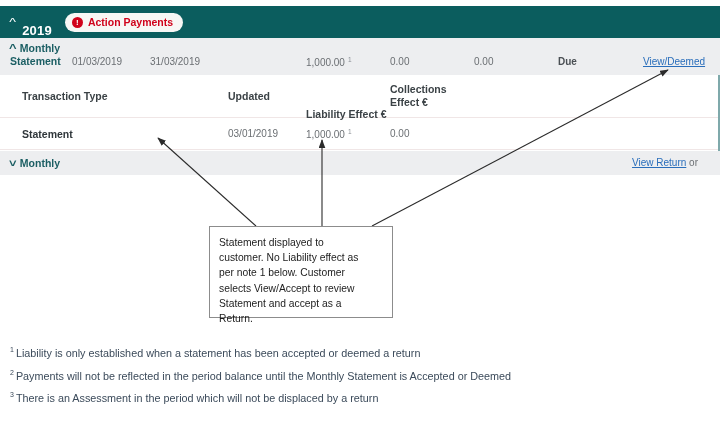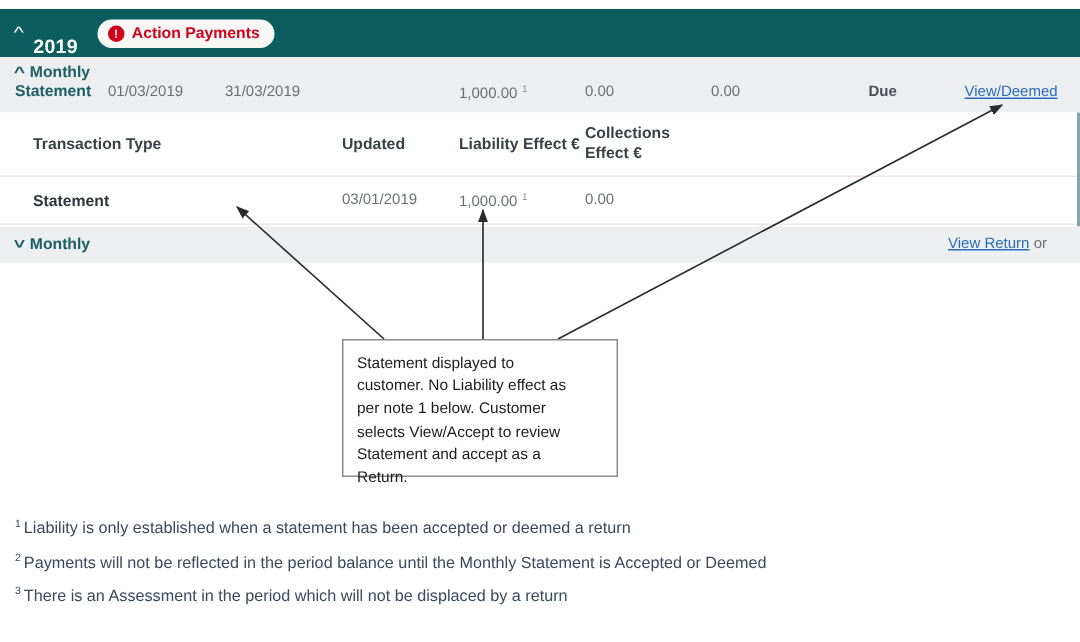--- a/index.html
+++ b/index.html
@@ -188,21 +188,21 @@
 
   
   .overlay {
     position: absolute;
     left: 0; top: 0;
     width: 720px; height: 428px;
     pointer-events: none;
   }
   .callout {
     position: absolute;
-    left: 228px;
+    left: 209px;
     top: 226px;
     width: 184px;
     height: 92px;
     background: #ffffff;
     border: 1px solid #8c8c8c;
     box-sizing: border-box;
     padding: 8px 26px 0 9px;
   }
   .callout p {
     margin: 0;
@@ -247,29 +247,29 @@
 <div class="summary-row">
   <div class="sum-title">
     <span class="chev">^</span><span>Monthly</span><br>
     <span>Statement</span>
   </div>
   <div class="sum-cell" style="left:72px;">01/03/2019</div>
   <div class="sum-cell" style="left:150px;">31/03/2019</div>
   <div class="sum-cell" style="left:306px;"><span>1,000.00</span><span class="sup">1</span></div>
   <div class="sum-cell" style="left:390px;">0.00</div>
   <div class="sum-cell" style="left:474px;">0.00</div>
-  <div class="sum-cell b" style="left:558px;margin-left:21px;">Due</div>
+  <div class="sum-cell b" style="left:558px;">Due</div>
   <a class="sum-cell link" style="left:643px;" href="#">View/Deemed</a>
 </div>
 
 <div class="detail">
   <div class="dt-head">
     <div class="th" style="left:22px;  top:15px;">Transaction Type</div>
     <div class="th" style="left:228px; top:15px;">Updated</div>
-    <div class="th" style="left:306px; top:15px;">Liability Effect €</div>
+    <div class="th" style="left:306px; top:33px;">Liability Effect €</div>
     <div class="th" style="left:390px; top:8px;"><span>Collections</span><br><span>Effect €</span></div>
   </div>
   <div class="dt-body">
     <div class="td b" style="left:22px;">Statement</div>
     <div class="td" style="left:228px;">03/01/2019</div>
     <div class="td" style="left:306px;"><span>1,000.00</span><span class="sup">1</span></div>
     <div class="td" style="left:390px;">0.00</div>
   </div>
 </div>
 

